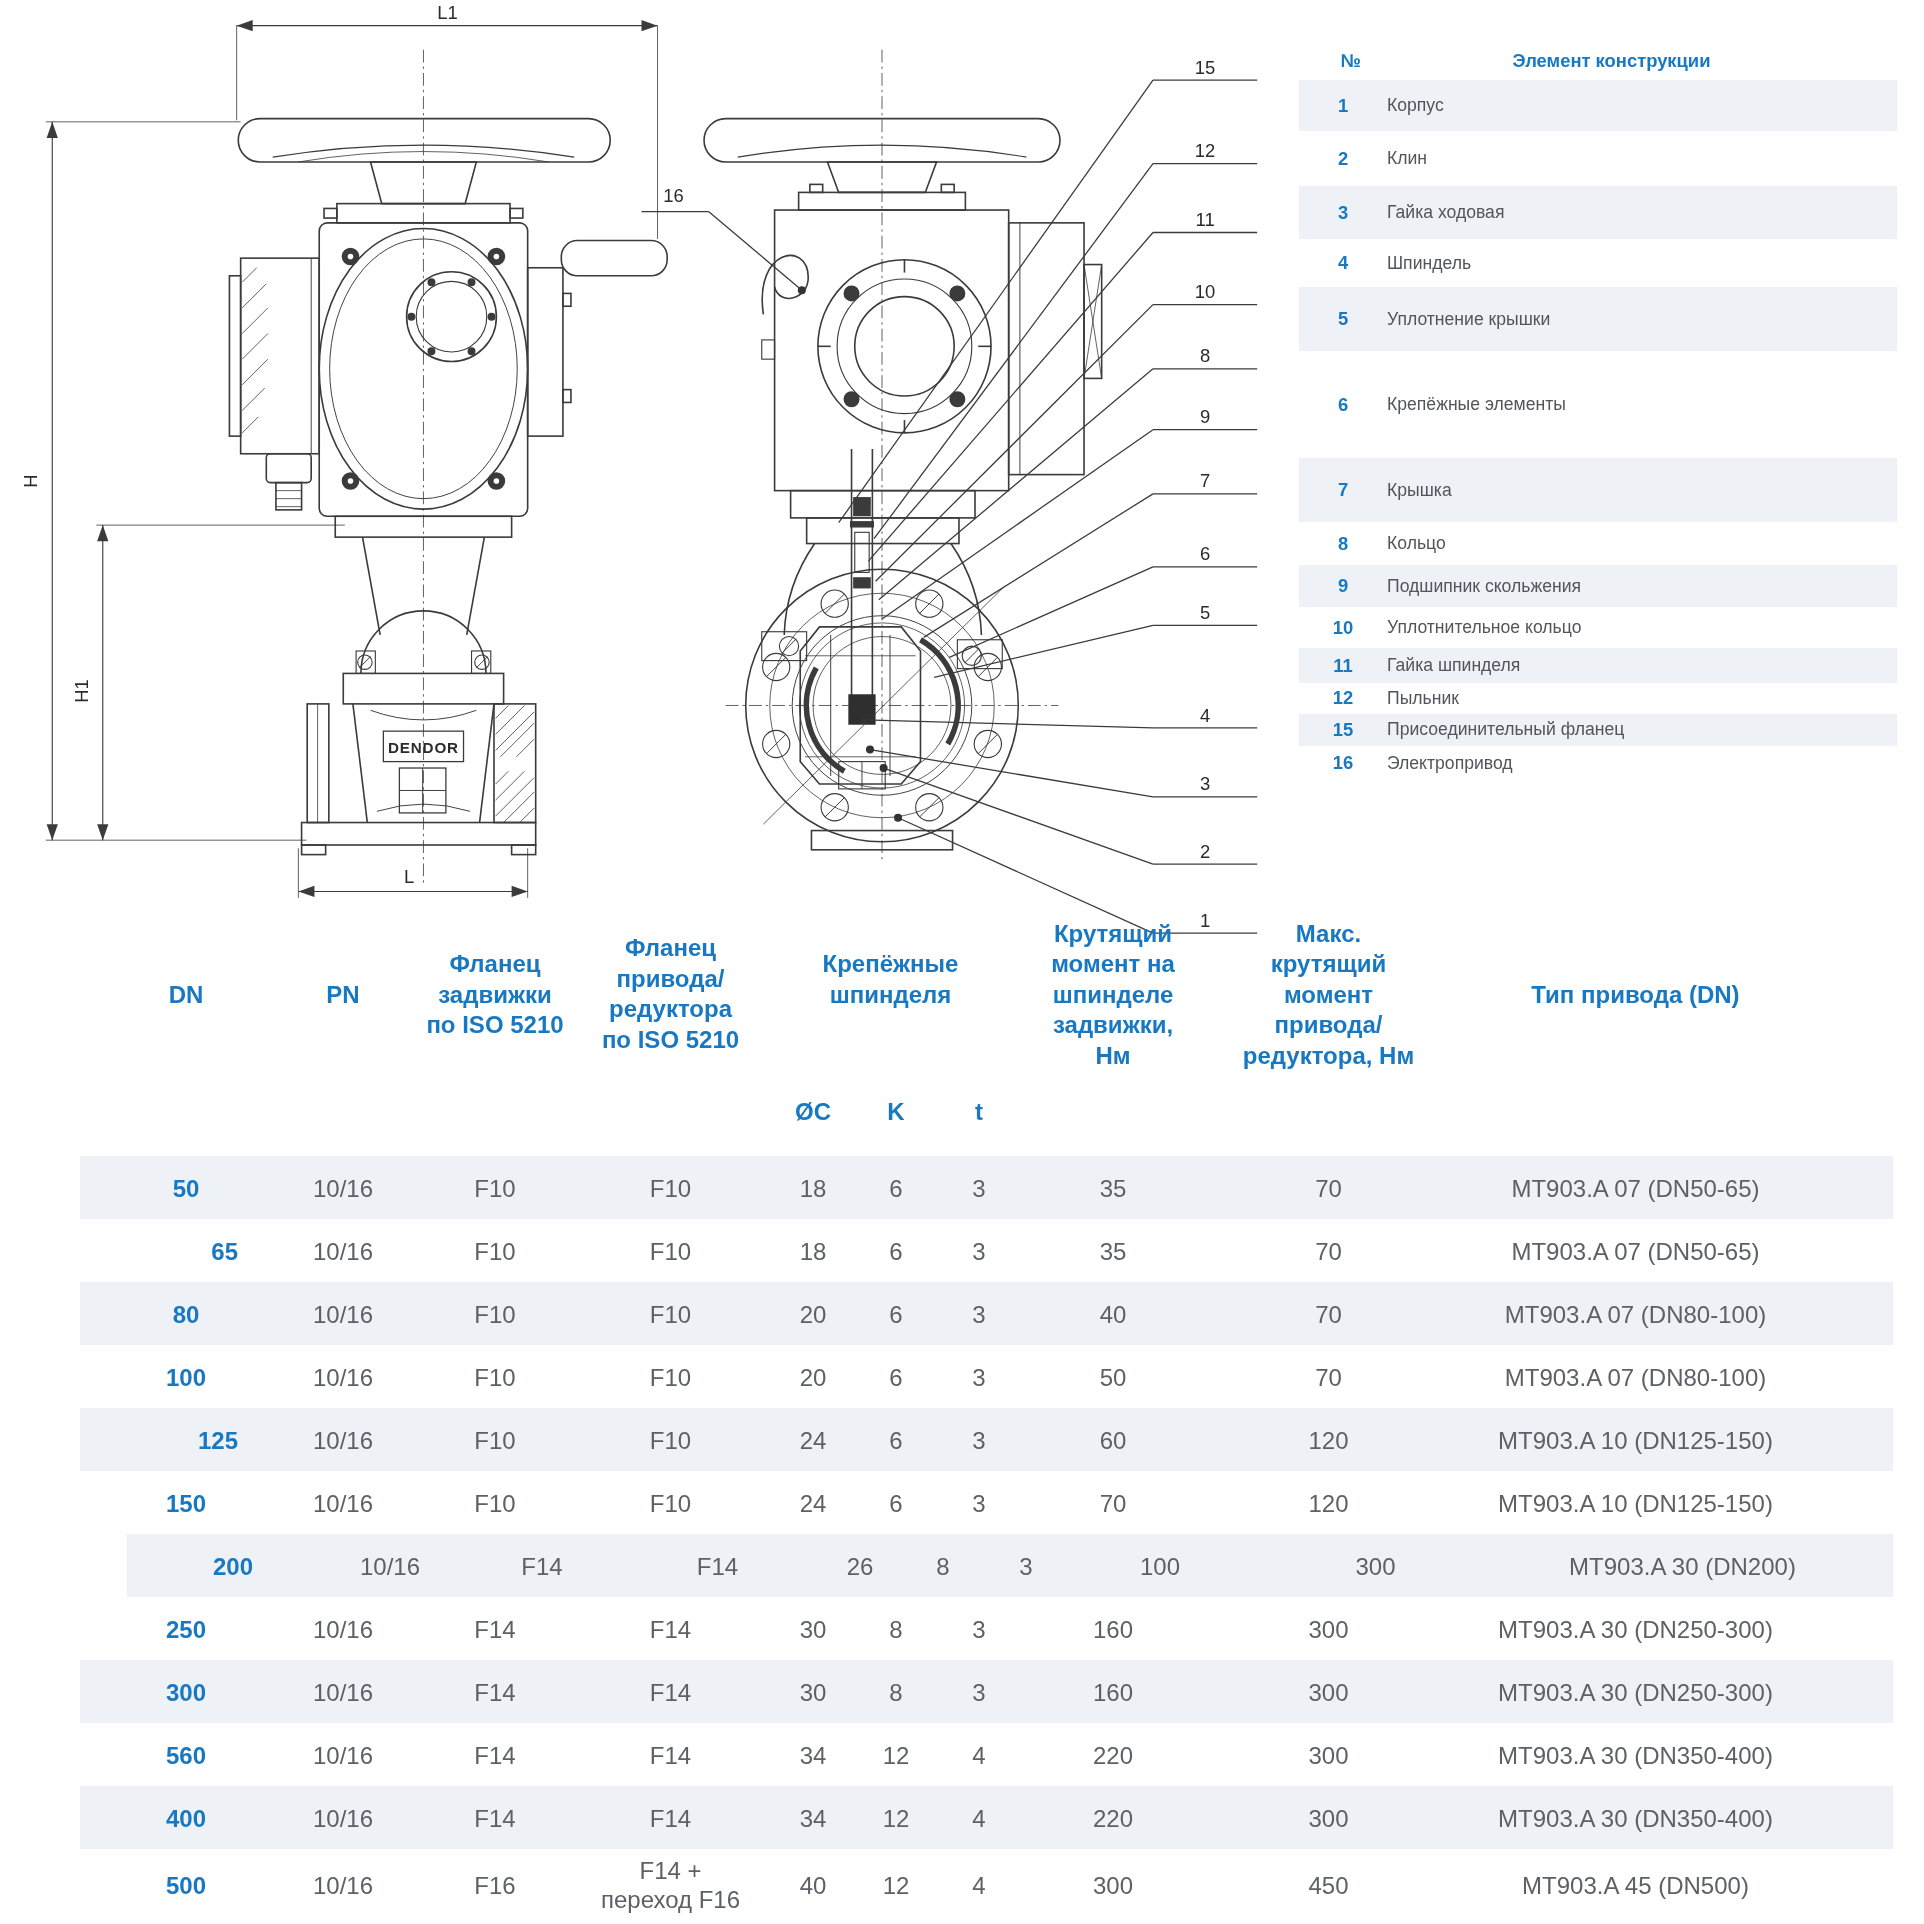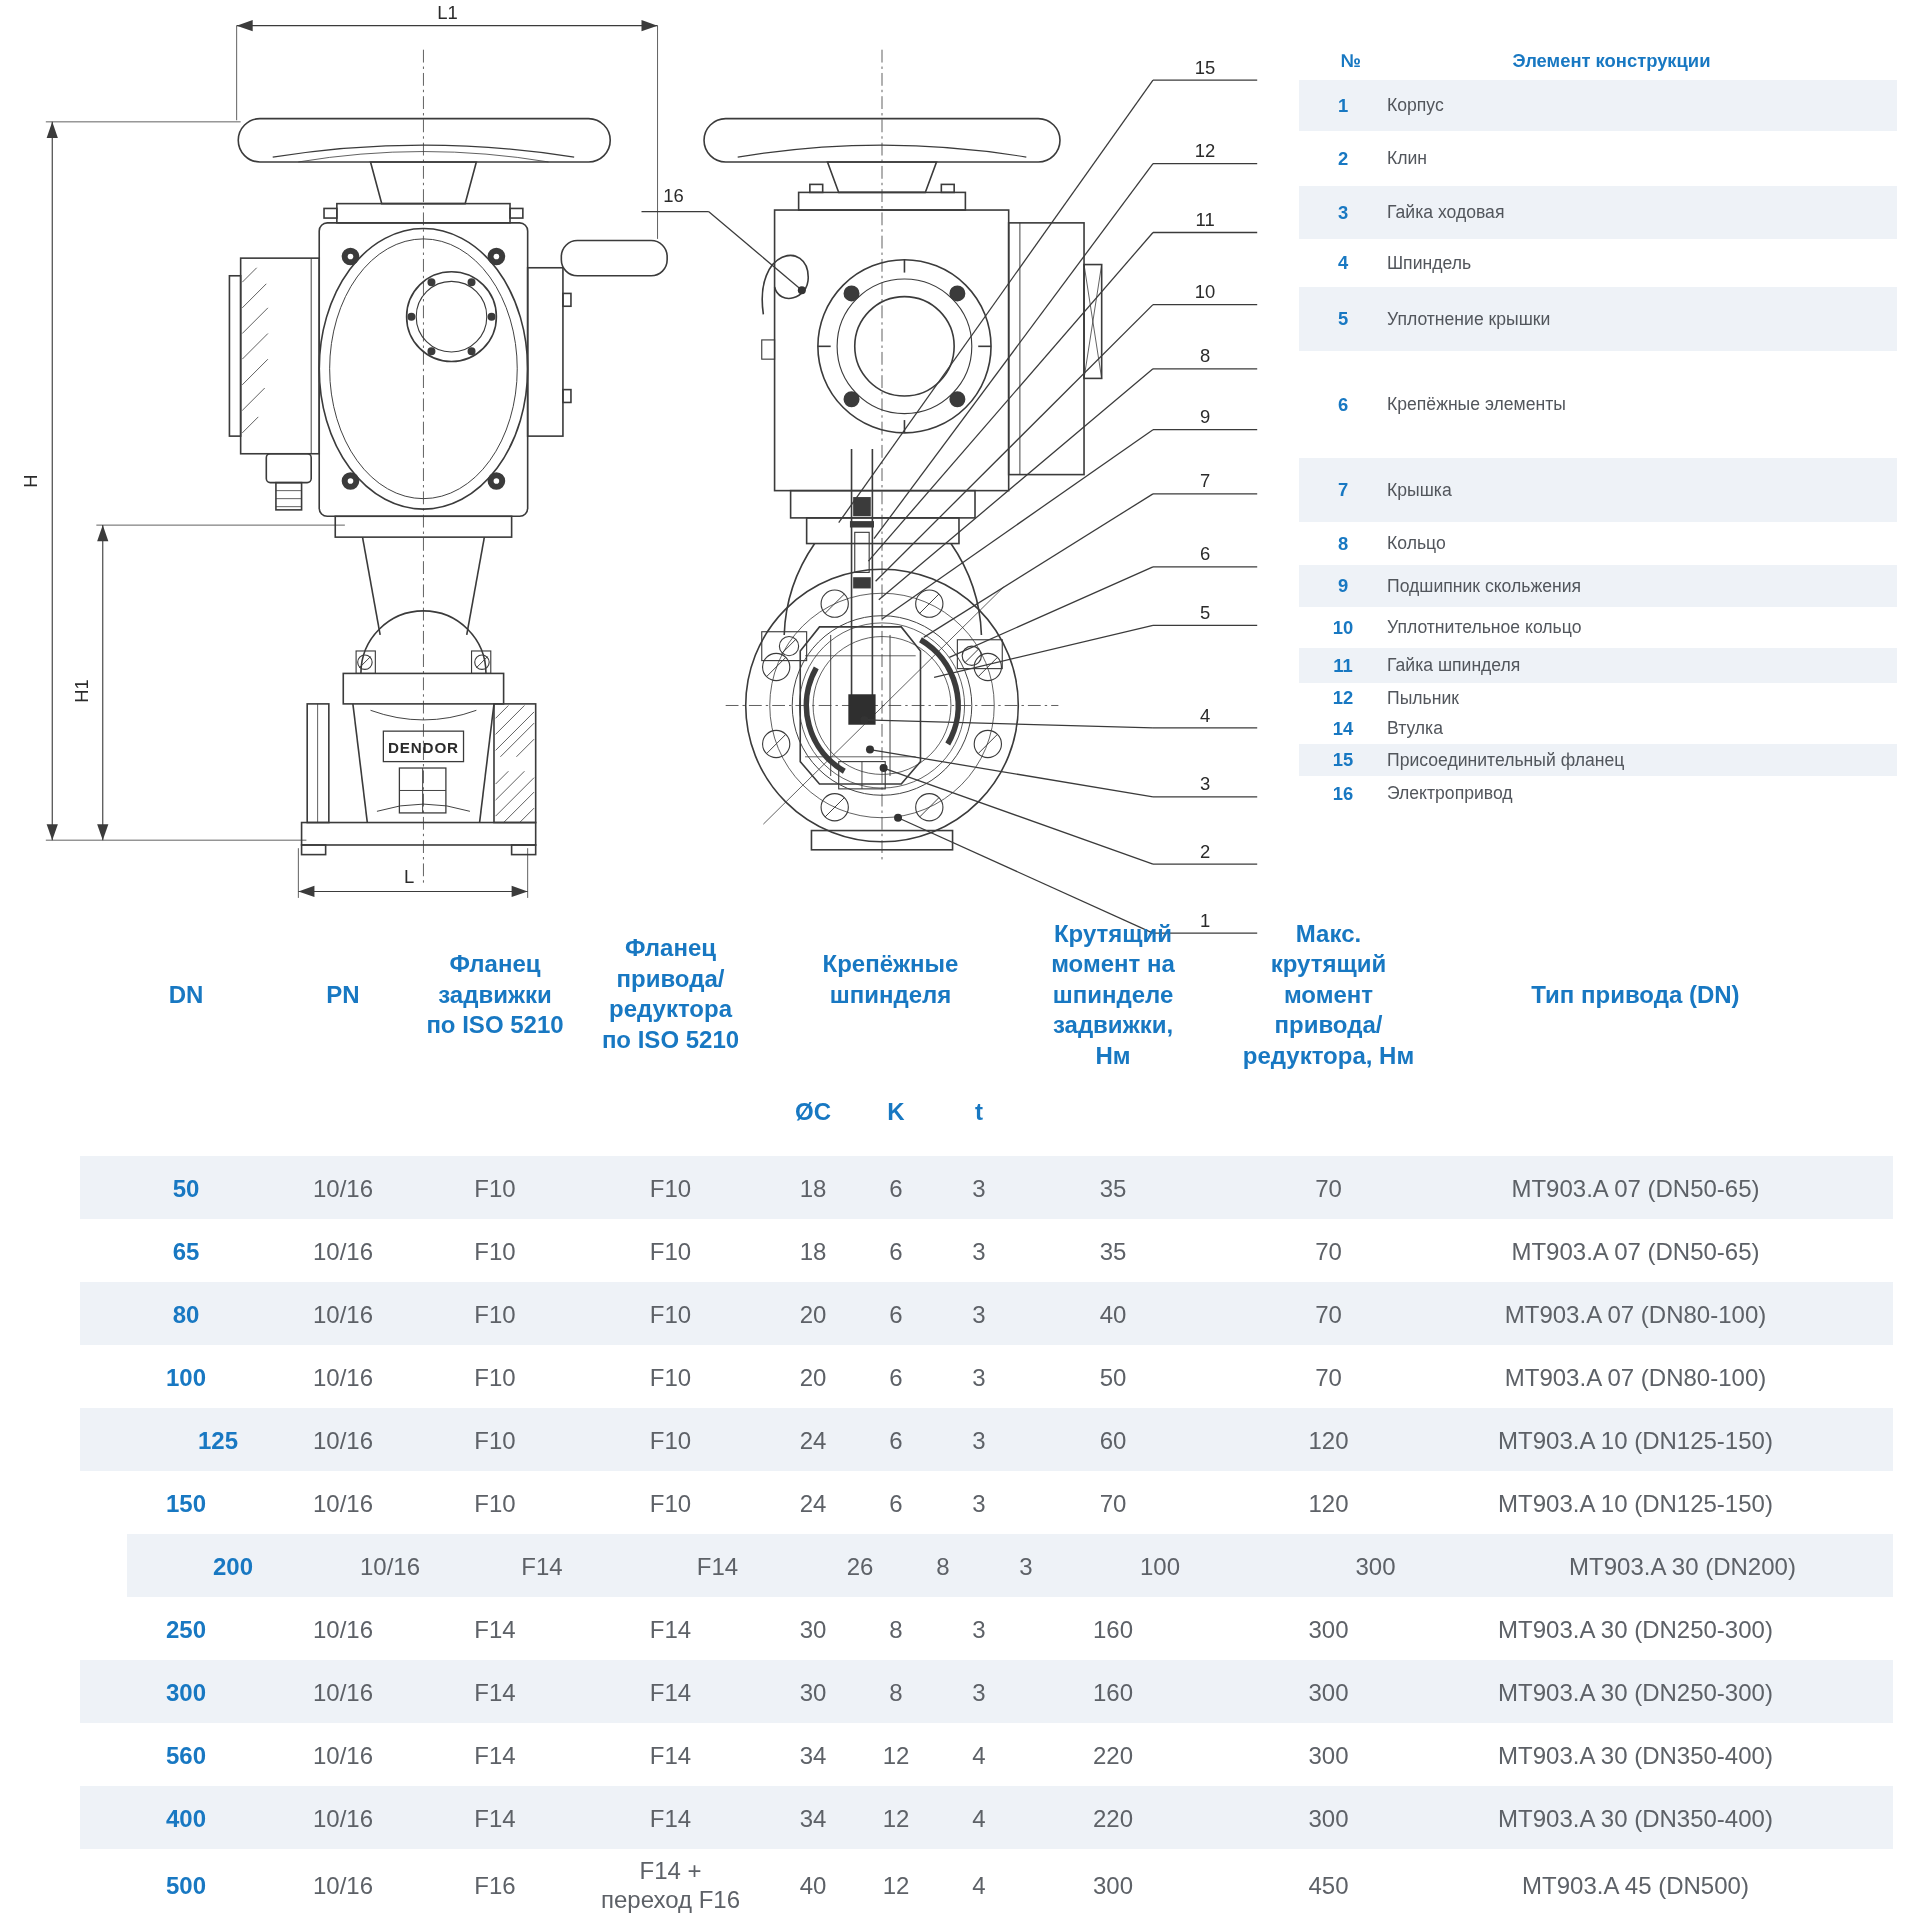--- a/index.html
+++ b/index.html
@@ -352,24 +352,20 @@
           <span class="lg-name">Уплотнительное кольцо</span>
         </div>
         <div class="lg-row band" style="height: 35px;">
           <span class="lg-num">11</span>
           <span class="lg-name">Гайка шпинделя</span>
         </div>
         <div class="lg-row" style="height: 30.5px;">
           <span class="lg-num">12</span>
           <span class="lg-name">Пыльник</span>
         </div>
-        <div class="lg-row" style="height: 30.5px;">
-          <span class="lg-num">14</span>
-          <span class="lg-name">Втулка</span>
-        </div>
         <div class="lg-row band" style="height: 32px;">
           <span class="lg-num">15</span>
           <span class="lg-name">Присоединительный фланец</span>
         </div>
         <div class="lg-row" style="height: 35px;">
           <span class="lg-num">16</span>
           <span class="lg-name">Электропривод</span>
         </div>
       </div>
   </div>
@@ -407,21 +403,21 @@
           <div class="cell " style="left: 327px; width: 176px;">F10</div>
           <div class="cell " style="left: 486px; width: 209px;">F10</div>
           <div class="cell " style="left: 697px; width: 72px;">18</div>
           <div class="cell " style="left: 784px; width: 64px;">6</div>
           <div class="cell " style="left: 867px; width: 64px;">3</div>
           <div class="cell " style="left: 945px; width: 176px;">35</div>
           <div class="cell " style="left: 1144px; width: 209px;">70</div>
           <div class="cell " style="left: 1323px; width: 465px;">MT903.A 07 (DN50-65)</div>
         </div>
         <div class="t-row" style="height: 63px;">
-          <div class="cell dn" style="left: 54px; width: 104px;">65</div>
+          <div class="cell dn" style="left: 54px; width: 104px; text-align: right;">65</div>
           <div class="cell " style="left: 199px; width: 128px;">10/16</div>
           <div class="cell " style="left: 327px; width: 176px;">F10</div>
           <div class="cell " style="left: 486px; width: 209px;">F10</div>
           <div class="cell " style="left: 697px; width: 72px;">18</div>
           <div class="cell " style="left: 784px; width: 64px;">6</div>
           <div class="cell " style="left: 867px; width: 64px;">3</div>
           <div class="cell " style="left: 945px; width: 176px;">35</div>
           <div class="cell " style="left: 1144px; width: 209px;">70</div>
           <div class="cell " style="left: 1323px; width: 465px;">MT903.A 07 (DN50-65)</div>
         </div>

